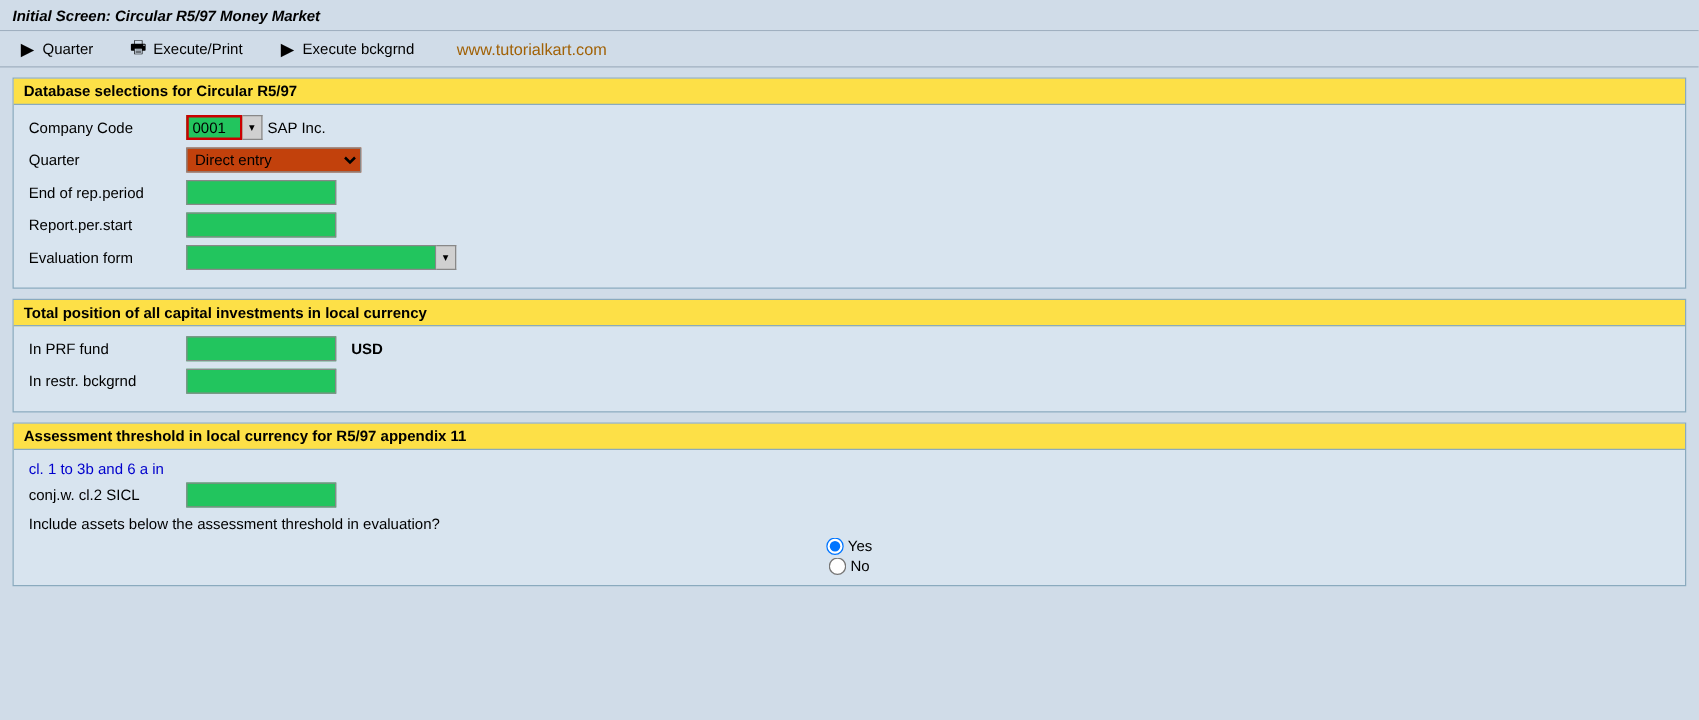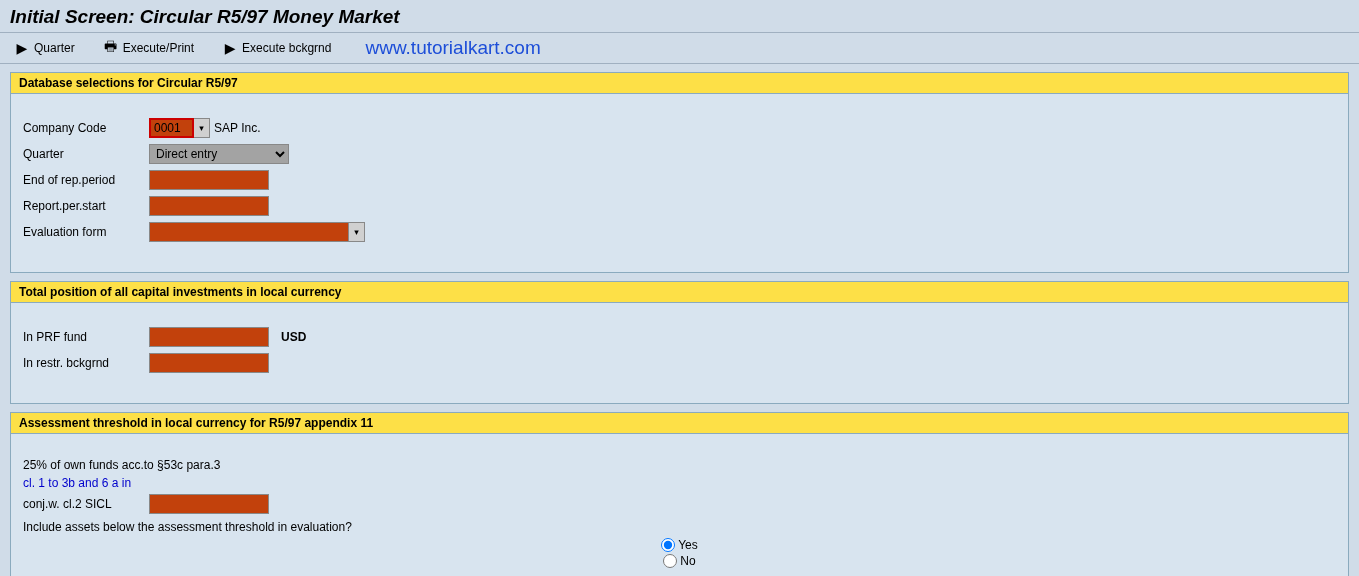--- a/index.html
+++ b/index.html
@@ -5,21 +5,21 @@
     * { box-sizing: border-box; margin: 0; padding: 0; }
     body {
       font-family: Arial, Helvetica, sans-serif;
       font-size: 12px;
       background-color: #d0dce8;
       color: #000;
     }
     .title-bar {
       background-color: #d0dce8;
       padding: 6px 10px 4px 10px;
-      font-size: 19px;
+      font-size: 12px;
       font-weight: bold;
       font-style: italic;
       border-bottom: 1px solid #a0b0c0;
     }
     .toolbar {
       background-color: #d0dce8;
       padding: 4px 10px;
       display: flex;
       align-items: center;
       gap: 20px;
@@ -38,22 +38,22 @@
     }
     .toolbar-icon {
       width: 16px;
       height: 16px;
       display: inline-flex;
       align-items: center;
       justify-content: center;
       font-size: 14px;
     }
     .watermark {
-      color: #1d4ed8;
-      font-size: 19px;
+      color: #a16207;
+      font-size: 13px;
       margin-left: 10px;
     }
     .main-content {
       padding: 8px 10px;
       display: flex;
       flex-direction: column;
       gap: 8px;
     }
     .section-box {
       background-color: #d8e4ef;
@@ -61,36 +61,36 @@
       padding: 0;
     }
     .section-header {
       background-color: #fde047;
       border-bottom: 1px solid #8aaabe;
       padding: 3px 8px;
       font-weight: bold;
       font-size: 12px;
     }
     .section-body {
-      padding: 24px 12px;
+      padding: 8px 12px;
     }
     .form-row {
       display: flex;
       align-items: center;
       margin-bottom: 6px;
       gap: 6px;
     }
     .form-label {
       min-width: 120px;
       font-size: 12px;
       color: #000;
     }
     .form-input {
       border: 1px solid #888;
-      background: #c2410c;
+      background: #22c55e;
       font-size: 12px;
       padding: 1px 3px;
       height: 20px;
     }
     .form-input-sm { width: 60px; }
     .form-input-md { width: 120px; }
     .input-with-btn {
       display: flex;
       align-items: center;
       gap: 0;
@@ -102,21 +102,21 @@
       background: #d0d0d0;
       cursor: pointer;
       display: flex;
       align-items: center;
       justify-content: center;
       font-size: 9px;
       border-left: none;
     }
     .select-input {
       border: 1px solid #888;
-      background: #a3a3a3;
+      background: #c2410c;
       font-size: 12px;
       padding: 1px 2px;
       height: 20px;
     }
     .static-text {
       font-size: 12px;
     }
     .spacer { margin-bottom: 4px; }
     .radio-group {
       display: flex;
@@ -240,21 +240,20 @@
         <input type="text" class="form-input form-input-md" value="" style="">
       </div>
 
     </div>
   </div>
 
   <div class="section-box">
     <div class="section-header">Assessment threshold in local currency for R5/97 appendix 11</div>
     <div class="section-body">
 
-      <div class="section-text">25% of own funds acc.to §53c para.3</div>
       <div class="section-text section-text-blue">cl. 1 to 3b and 6 a in</div>
 
       <div class="form-row">
         <span class="form-label">conj.w. cl.2 SICL</span>
         <input type="text" class="form-input form-input-md" value="" style="">
       </div>
 
       <div class="spacer"></div>
 
       <div class="section-text">Include assets below the assessment threshold in evaluation?</div>

